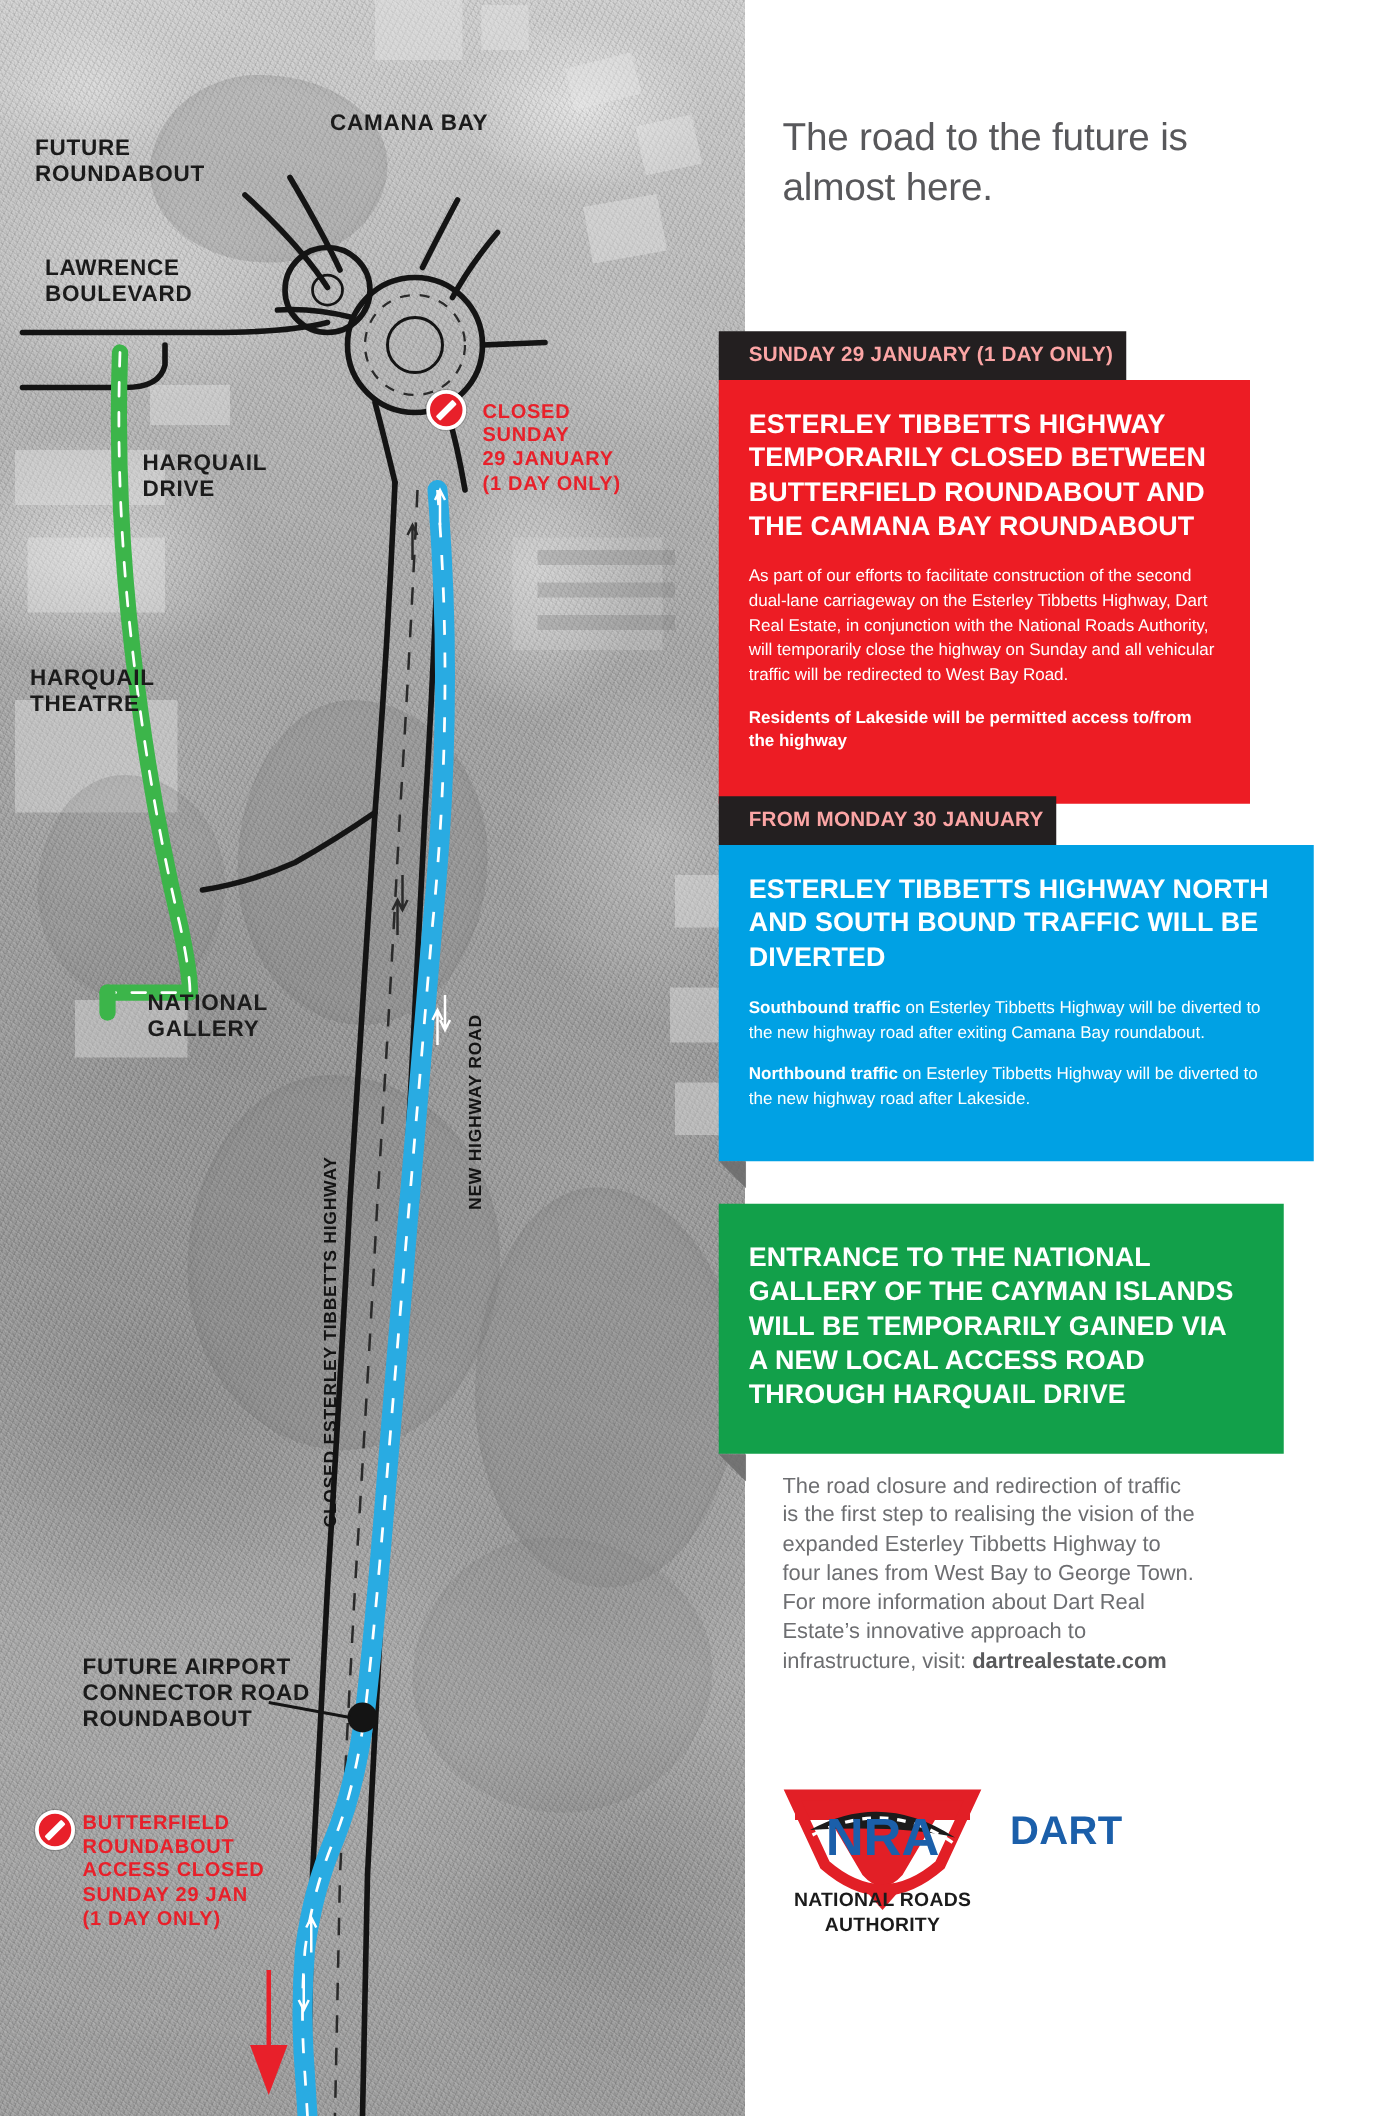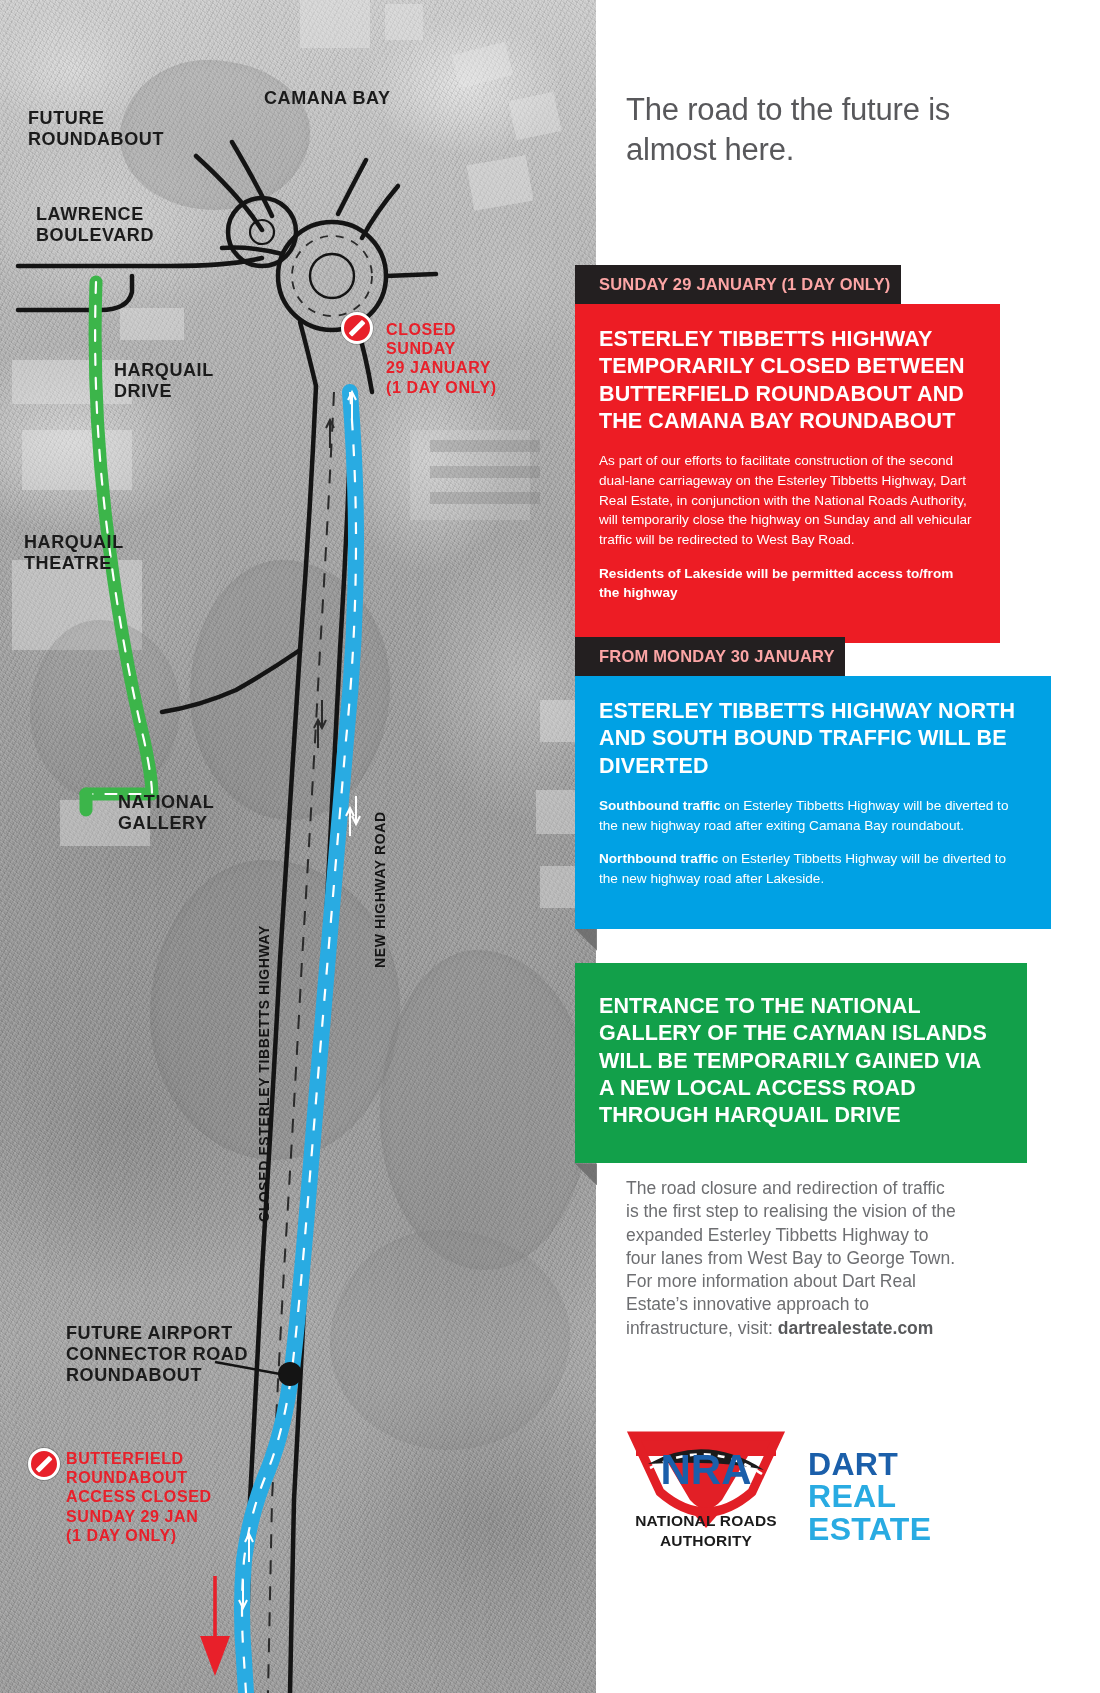--- a/index.html
+++ b/index.html
@@ -354,21 +354,20 @@
         <path d="M22 38 Q80 6 138 44 Q96 34 22 38 Z" fill="#1b1b1b"></path>
         <path d="M24 42 Q82 12 136 48" fill="none" stroke="#ffffff" stroke-width="2.6" stroke-dasharray="7 7"></path>
         <text x="80" y="58" font-family="Liberation Sans, sans-serif" font-size="42" font-weight="bold" fill="#1b5faa" text-anchor="middle">NRA</text>
         <path d="M66 86 L94 86 L80 102 Z" fill="#e21f26"></path>
       </svg>
       <div id="nra-text1">NATIONAL ROADS</div>
       <div id="nra-text2">AUTHORITY</div>
 
       <div id="dart-logo">
         <div class="l1">DART</div>
-        <div class="l2">REAL ESTATE</div>
       </div>
     </div>
   </div>
 
   <div class="card" id="card-red" style="left:575px;top:265px;width:425px;">
     <div class="card-tab">SUNDAY 29 JANUARY (1 DAY ONLY)</div>
     <div class="card-body" style="background: rgb(237, 28, 36);">
       <h2>ESTERLEY TIBBETTS HIGHWAY TEMPORARILY CLOSED BETWEEN BUTTERFIELD ROUNDABOUT AND THE CAMANA BAY ROUNDABOUT</h2>
       <p>As part of our efforts to facilitate construction of the second dual-lane carriageway on the Esterley Tibbetts Highway, Dart Real Estate, in conjunction with the National Roads Authority, will temporarily close the highway on Sunday and all vehicular traffic will be redirected to West Bay Road.</p>
       <p style="font-weight:bold;">Residents of Lakeside will be permitted access to/from the highway</p>

